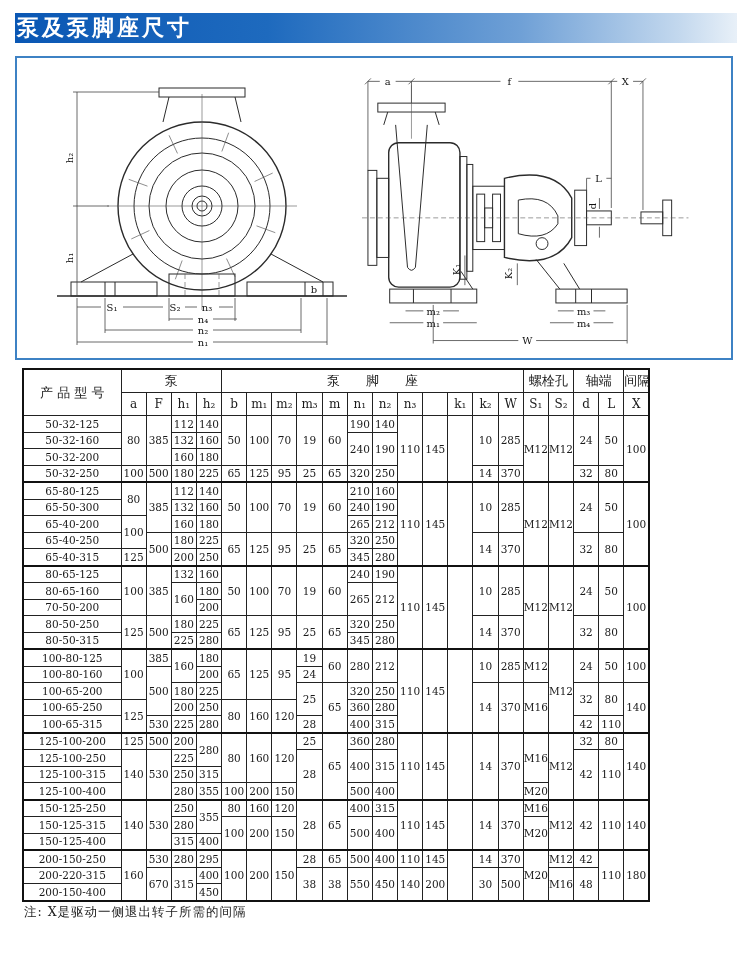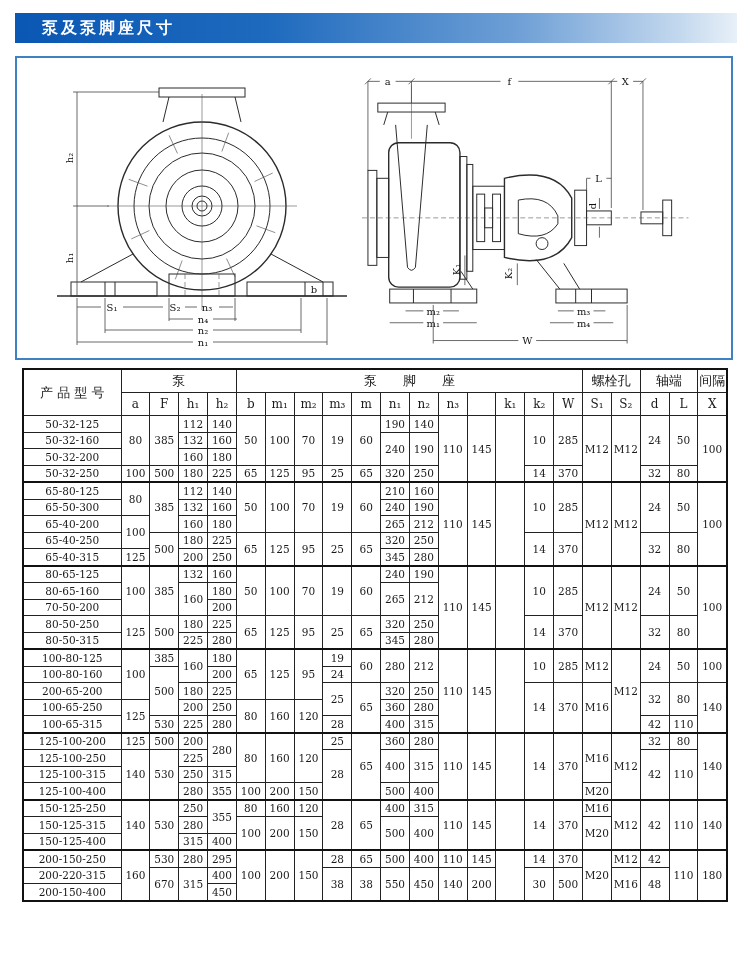--- a/index.html
+++ b/index.html
@@ -1,32 +1,32 @@
 <!DOCTYPE html>
 <html><head>
 <meta charset="utf-8">
 <style>
   html,body{margin:0;padding:0;}
   body{width:750px;height:960px;background:#ffffff;font-family:"DejaVu Serif","Liberation Serif",serif;color:#1a1a1a;}
   .page{position:relative;width:750px;height:960px;background:#fff;overflow:hidden;}
   .title-bar{position:absolute;left:15px;top:13px;width:722px;height:30px;
     background:linear-gradient(90deg,#0a57b4 0%,#1e6abe 35%,#6fa0d6 70%,#c3d8ee 92%,#e8f0f8 100%);
     display:flex;align-items:center;}
-  .title-bar span{color:#ffffff;font-weight:bold;font-size:16px;letter-spacing:3px;padding-left:27px;
+  .title-bar span{color:#ffffff;font-weight:bold;font-size:22px;letter-spacing:3px;padding-left:2px;
     font-family:"DejaVu Sans","Liberation Sans",sans-serif;}
   .drawing-box{position:absolute;left:15px;top:56px;width:714px;height:300px;border:2px solid #3e82c4;
     background:#fff;display:flex;}
   .drawing-box svg{display:block;}
   svg .ln{stroke:#2b2b2b;stroke-width:1;fill:none;}
   svg .ln2{stroke:#2b2b2b;stroke-width:1.4;fill:none;}
   svg .thin{stroke:#555;stroke-width:0.6;fill:none;}
   svg .dim{stroke:#444;stroke-width:0.8;fill:none;}
   svg .dash{stroke:#555;stroke-width:0.6;fill:none;stroke-dasharray:5 3;}
   svg text{fill:#111;font-size:10px;font-family:"DejaVu Serif",serif;}
-  table.dims{position:absolute;left:22px;top:368px;width:706px;border-collapse:collapse;table-layout:fixed;
+  table.dims{position:absolute;left:22px;top:368px;width:628px;border-collapse:collapse;table-layout:fixed;
     border:2px solid #111;}
   table.dims th,table.dims td{border:1px solid #222;text-align:center;vertical-align:middle;
     padding:0;overflow:hidden;white-space:nowrap;font-weight:normal;}
   table.dims th{font-size:12px;height:22px;}
   table.dims th.grp{font-size:13px;}
   table.dims td{font-size:10.5px;height:15.5px;}
   table.dims td.model{font-size:10.5px;}
   table.dims tr.grp-start td{border-top:2px solid #111;}
   .note{position:absolute;left:24px;top:904px;font-size:12.5px;color:#222;letter-spacing:1px;}
 </style>
@@ -468,21 +468,21 @@
           <td rowspan="2">50</td>
           <td rowspan="2">100</td>
         </tr>
         <tr>
           <td class="model">100-80-160</td>
           <td rowspan="3">500</td>
           <td>200</td>
           <td>24</td>
         </tr>
         <tr>
-          <td class="model">200-65-200</td>
+          <td class="model">100-65-200</td>
           <td>180</td>
           <td>225</td>
           <td rowspan="2">25</td>
           <td rowspan="3">65</td>
           <td>320</td>
           <td>250</td>
           <td rowspan="3">14</td>
           <td rowspan="3">370</td>
           <td rowspan="3">M16</td>
           <td rowspan="2">32</td>
@@ -641,13 +641,14 @@
           <td rowspan="2">M16</td>
           <td rowspan="2">48</td>
         </tr>
         <tr>
           <td class="model">200-150-400</td>
           <td>450</td>
         </tr>
       </tbody>
   </table>
 
+  <div class="note">注: X是驱动一侧退出转子所需的间隔</div>
 </div>
 
 </body></html>

